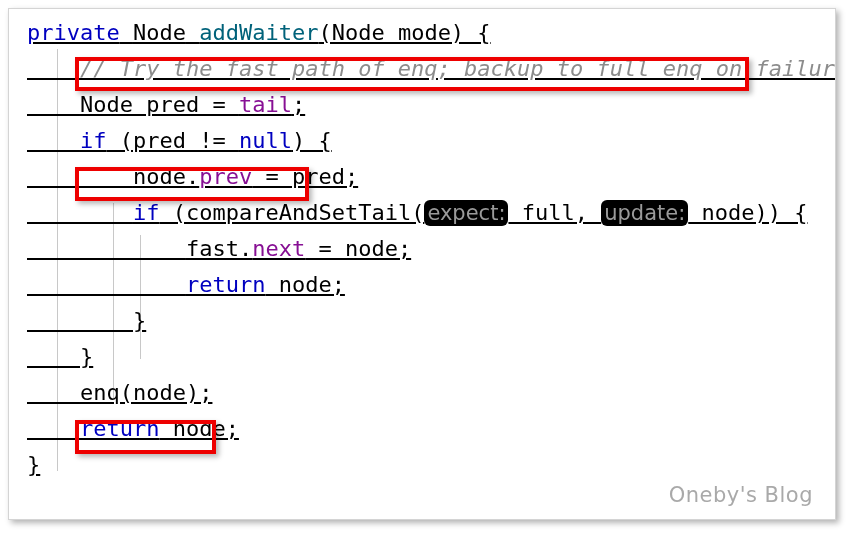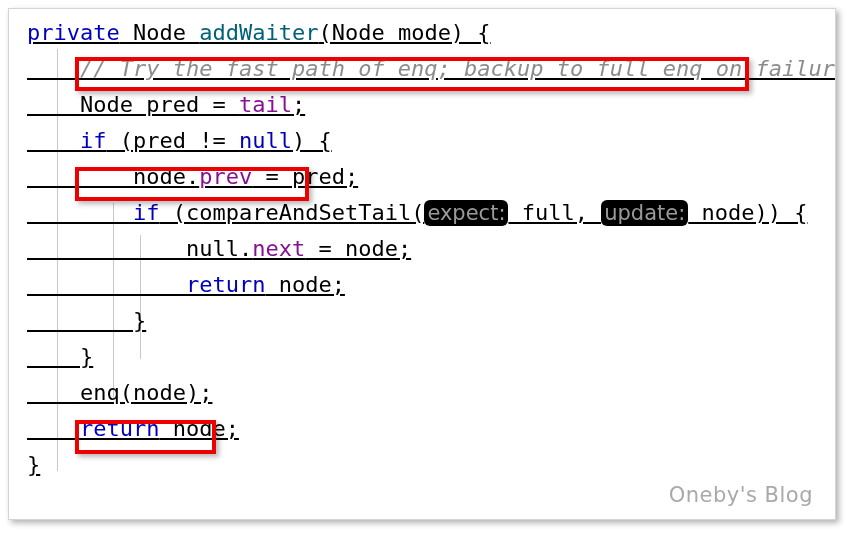--- a/index.html
+++ b/index.html
@@ -114,21 +114,21 @@
 
     <div class="indent-guide" style="left: 48px; top: 40px; height: 422px; background: rgb(200, 200, 200);"></div>
         <div class="indent-guide" style="left: 104px; top: 194px; height: 196px; background: rgb(200, 200, 200);"></div>
         <div class="indent-guide" style="left: 131px; top: 226px; height: 124px; background: rgb(200, 200, 200);"></div>
         <div class="code-line"><span class="kw">private</span><span class="plain"> </span><span class="type">Node</span><span class="plain"> </span><span class="method">addWaiter</span><span class="plain">(Node mode) {</span></div>
         <div class="code-line"><span class="plain">    </span><span class="comment">// Try the fast path of enq; backup to full enq on failure</span></div>
         <div class="code-line"><span class="plain">    </span><span class="plain">Node pred = </span><span class="field">tail</span><span class="plain">;</span></div>
         <div class="code-line"><span class="plain">    </span><span class="kw">if</span><span class="plain"> (pred != </span><span class="kw">null</span><span class="plain">) {</span></div>
         <div class="code-line"><span class="plain">        </span><span class="plain">node.</span><span class="field">prev</span><span class="plain"> = pred;</span></div>
         <div class="code-line"><span class="plain">        </span><span class="kw">if</span><span class="plain"> (compareAndSetTail(</span><span class="param-hint">expect:</span><span class="plain"> full, </span><span class="param-hint">update:</span><span class="plain"> node)) {</span></div>
-        <div class="code-line"><span class="plain">            </span><span class="plain">null.</span><span class="field">next</span><span class="plain"> = node;</span></div>
+        <div class="code-line"><span class="plain">            </span><span class="plain">fast.</span><span class="field">next</span><span class="plain"> = node;</span></div>
         <div class="code-line"><span class="plain">            </span><span class="kw">return</span><span class="plain"> node;</span></div>
         <div class="code-line"><span class="plain">        </span><span class="plain">}</span></div>
         <div class="code-line"><span class="plain">    </span><span class="plain">}</span></div>
         <div class="code-line"><span class="plain">    </span><span class="plain">enq(node);</span></div>
         <div class="code-line"><span class="plain">    </span><span class="kw">return</span><span class="plain"> node;</span></div>
         <div class="code-line"><span class="plain">}</span></div>
         <div class="annot-box" style="left: 66px; top: 48px; width: 674px; height: 34px; border-color: rgb(238, 0, 0);"></div>
         <div class="annot-box" style="left: 66px; top: 158px; width: 234px; height: 34px; border-color: rgb(238, 0, 0);"></div>
         <div class="annot-box" style="left: 66px; top: 411px; width: 141px; height: 34px; border-color: rgb(238, 0, 0);"></div>
       </div>

